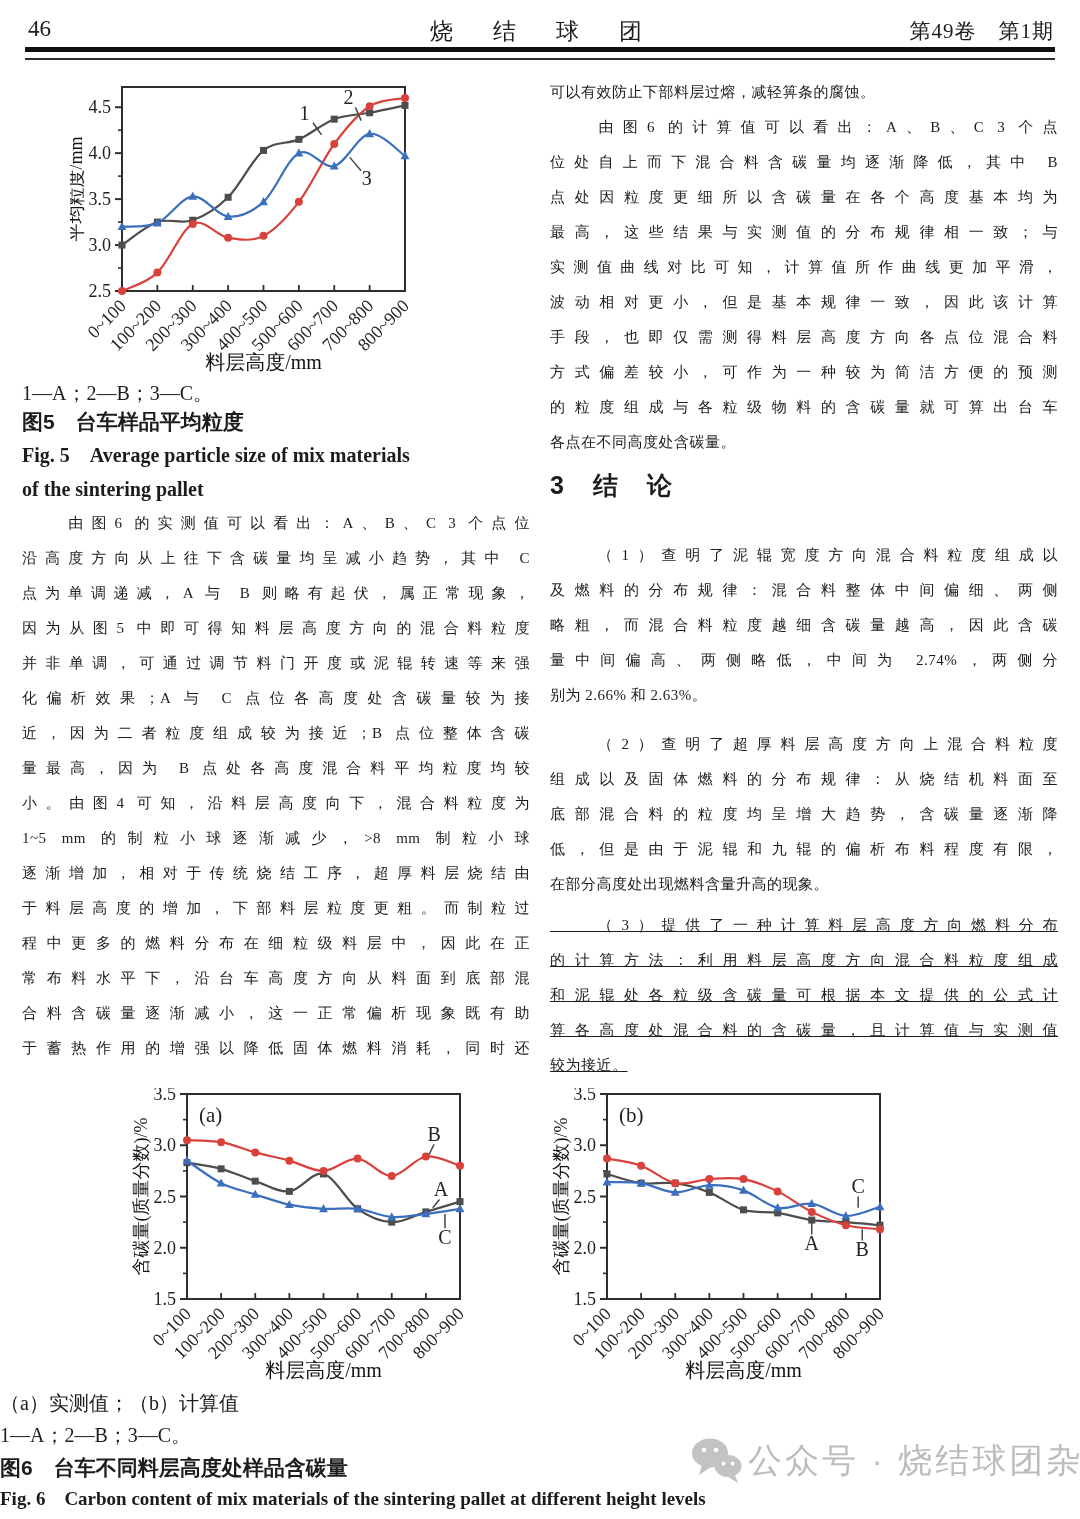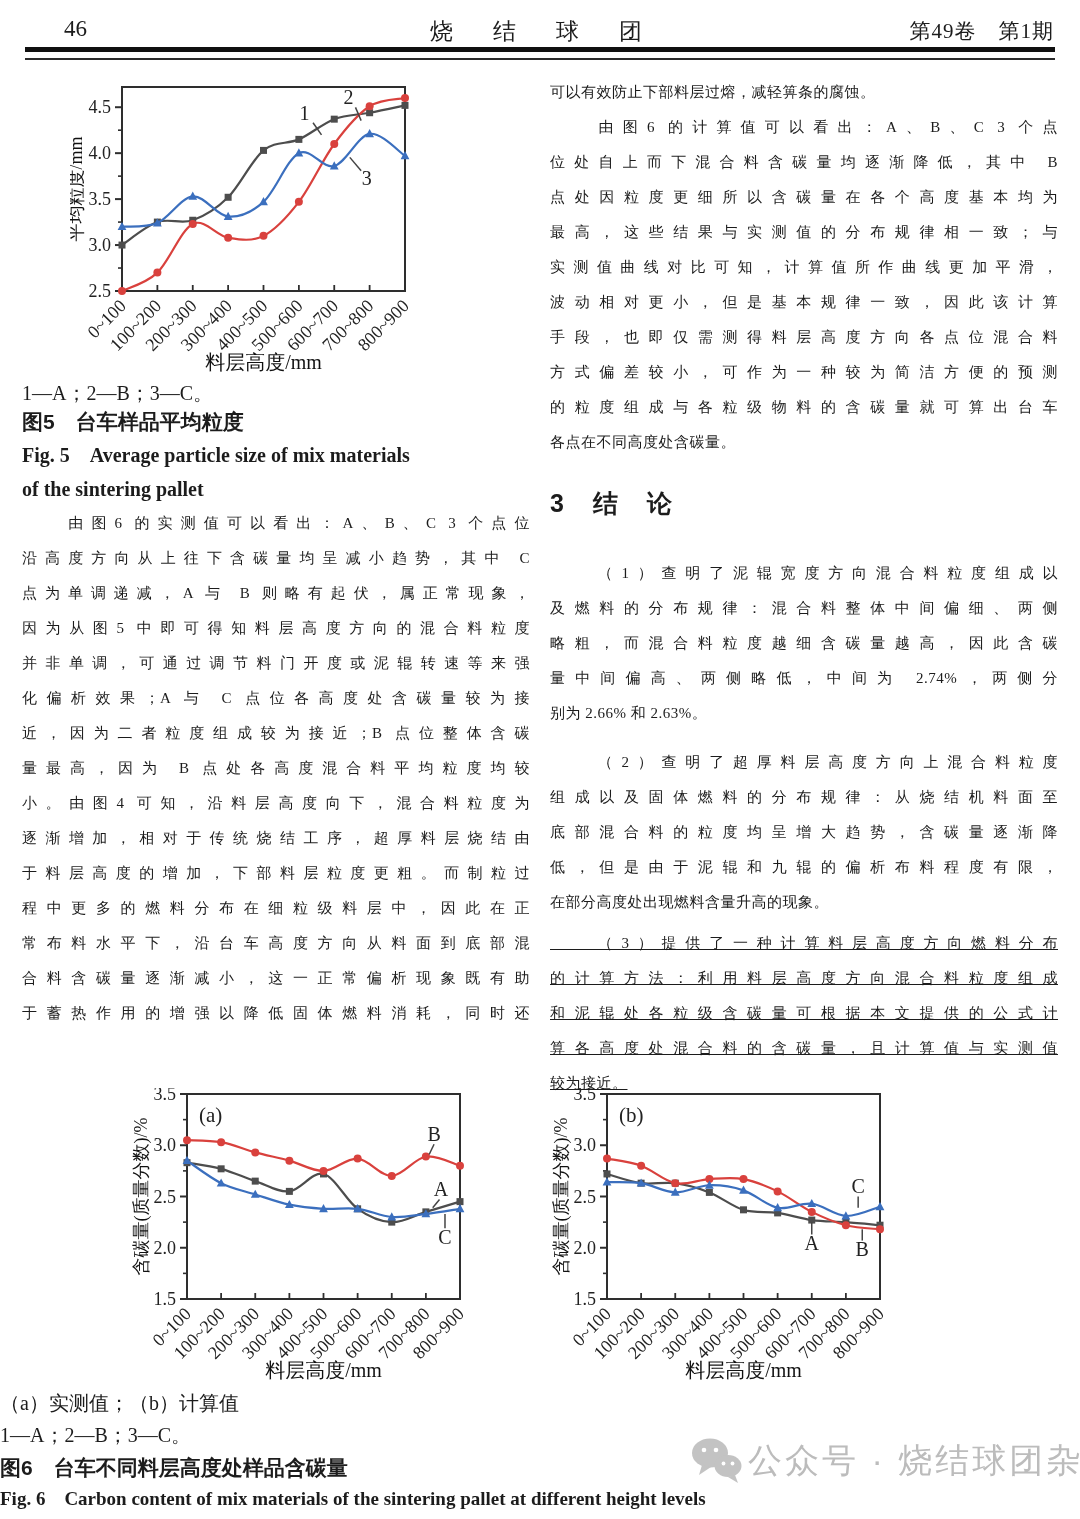--- a/index.html
+++ b/index.html
@@ -1,36 +1,36 @@
 <!DOCTYPE html>
 <html><head>
 <meta charset="utf-8">
 <style>
   html,body{margin:0;padding:0;background:#e8e8e8;}
   .page{position:relative;width:1080px;height:1519px;background:#ffffff;overflow:hidden;
         font-family:"Liberation Serif","DejaVu Serif",serif;color:#1c1c1c;}
   .abs{position:absolute;}
   
-  .h-num{left:28px;top:16px;font-size:23px;margin-left:36px;}
+  .h-num{left:28px;top:16px;font-size:23px;}
   .h-title{left:430px;top:16px;font-size:23px;letter-spacing:40px;white-space:nowrap;}
   .h-issue{right:26px;top:17px;font-size:21px;letter-spacing:1px;}
   .rule1{left:25px;right:25px;top:47px;height:5px;background:#101010;}
   .rule2{left:25px;right:25px;top:58px;height:2px;background:#2b2b2b;}
   
   .col-left{left:22px;top:78px;width:508px;}
   .col-right{left:550px;top:75px;width:508px;}
   .bodytext .tline{font-size:15px;line-height:35px;letter-spacing:.5px;
         text-align:justify;text-align-last:justify;text-justify:inter-character;white-space:normal;}
   .bodytext .tline.tend{text-align-last:left;}
   .cap-center{text-align:left;}
   .fig5-legend{margin-top:6px;font-size:20px;line-height:26px;}
   .fig5-zh{font-size:21px;line-height:32px;font-weight:bold;font-family:"Liberation Sans","DejaVu Sans",sans-serif;}
   .fig5-en{font-size:20px;line-height:34px;font-weight:bold;}
   .para-left{}
-  .sec-head{margin-top:26px;font-size:25px;line-height:34px;font-weight:bold;
+  .sec-head{margin-top:8px;font-size:25px;line-height:34px;font-weight:bold;
         font-family:"Liberation Sans","DejaVu Sans",sans-serif;letter-spacing:2px;}
   .concl1{margin-top:36px;} .concl2{margin-top:14px;} .concl3{margin-top:6px;text-decoration:underline;}
   
   .fig6{left:0;top:1088px;width:1080px;height:431px;}
   .fig6 .caption-sub{top:302px;left:0;width:1080px;font-size:20px;}
   .fig6 .caption-leg{top:334px;left:0;width:1080px;font-size:20px;}
   .fig6 .caption-zh{top:366px;left:0;width:1080px;font-size:21px;font-weight:bold;
         font-family:"Liberation Sans","DejaVu Sans",sans-serif;}
   .fig6 .caption-en{top:398px;left:0;width:1080px;font-size:19px;font-weight:bold;}
   
@@ -132,20 +132,21 @@
     <div class="bodytext para-left">
         <div class="tline">　　由图6 的实测值可以看出：A、B、C 3 个点位</div>
         <div class="tline">沿高度方向从上往下含碳量均呈减小趋势，其中 C</div>
         <div class="tline">点为单调递减，A 与 B 则略有起伏，属正常现象，</div>
         <div class="tline">因为从图5 中即可得知料层高度方向的混合料粒度</div>
         <div class="tline">并非单调，可通过调节料门开度或泥辊转速等来强</div>
         <div class="tline">化偏析效果；A 与 C 点位各高度处含碳量较为接</div>
         <div class="tline">近，因为二者粒度组成较为接近；B 点位整体含碳</div>
         <div class="tline">量最高，因为 B 点处各高度混合料平均粒度均较</div>
         <div class="tline">小。由图4 可知，沿料层高度向下，混合料粒度为</div>
+        <div class="tline">1~5 mm 的制粒小球逐渐减少，&gt;8 mm 制粒小球</div>
         <div class="tline">逐渐增加，相对于传统烧结工序，超厚料层烧结由</div>
         <div class="tline">于料层高度的增加，下部料层粒度更粗。而制粒过</div>
         <div class="tline">程中更多的燃料分布在细粒级料层中，因此在正</div>
         <div class="tline">常布料水平下，沿台车高度方向从料面到底部混</div>
         <div class="tline">合料含碳量逐渐减小，这一正常偏析现象既有助</div>
         <div class="tline">于蓄热作用的增强以降低固体燃料消耗，同时还</div>
       </div>
   </div>
 
   <div class="abs col-right">

